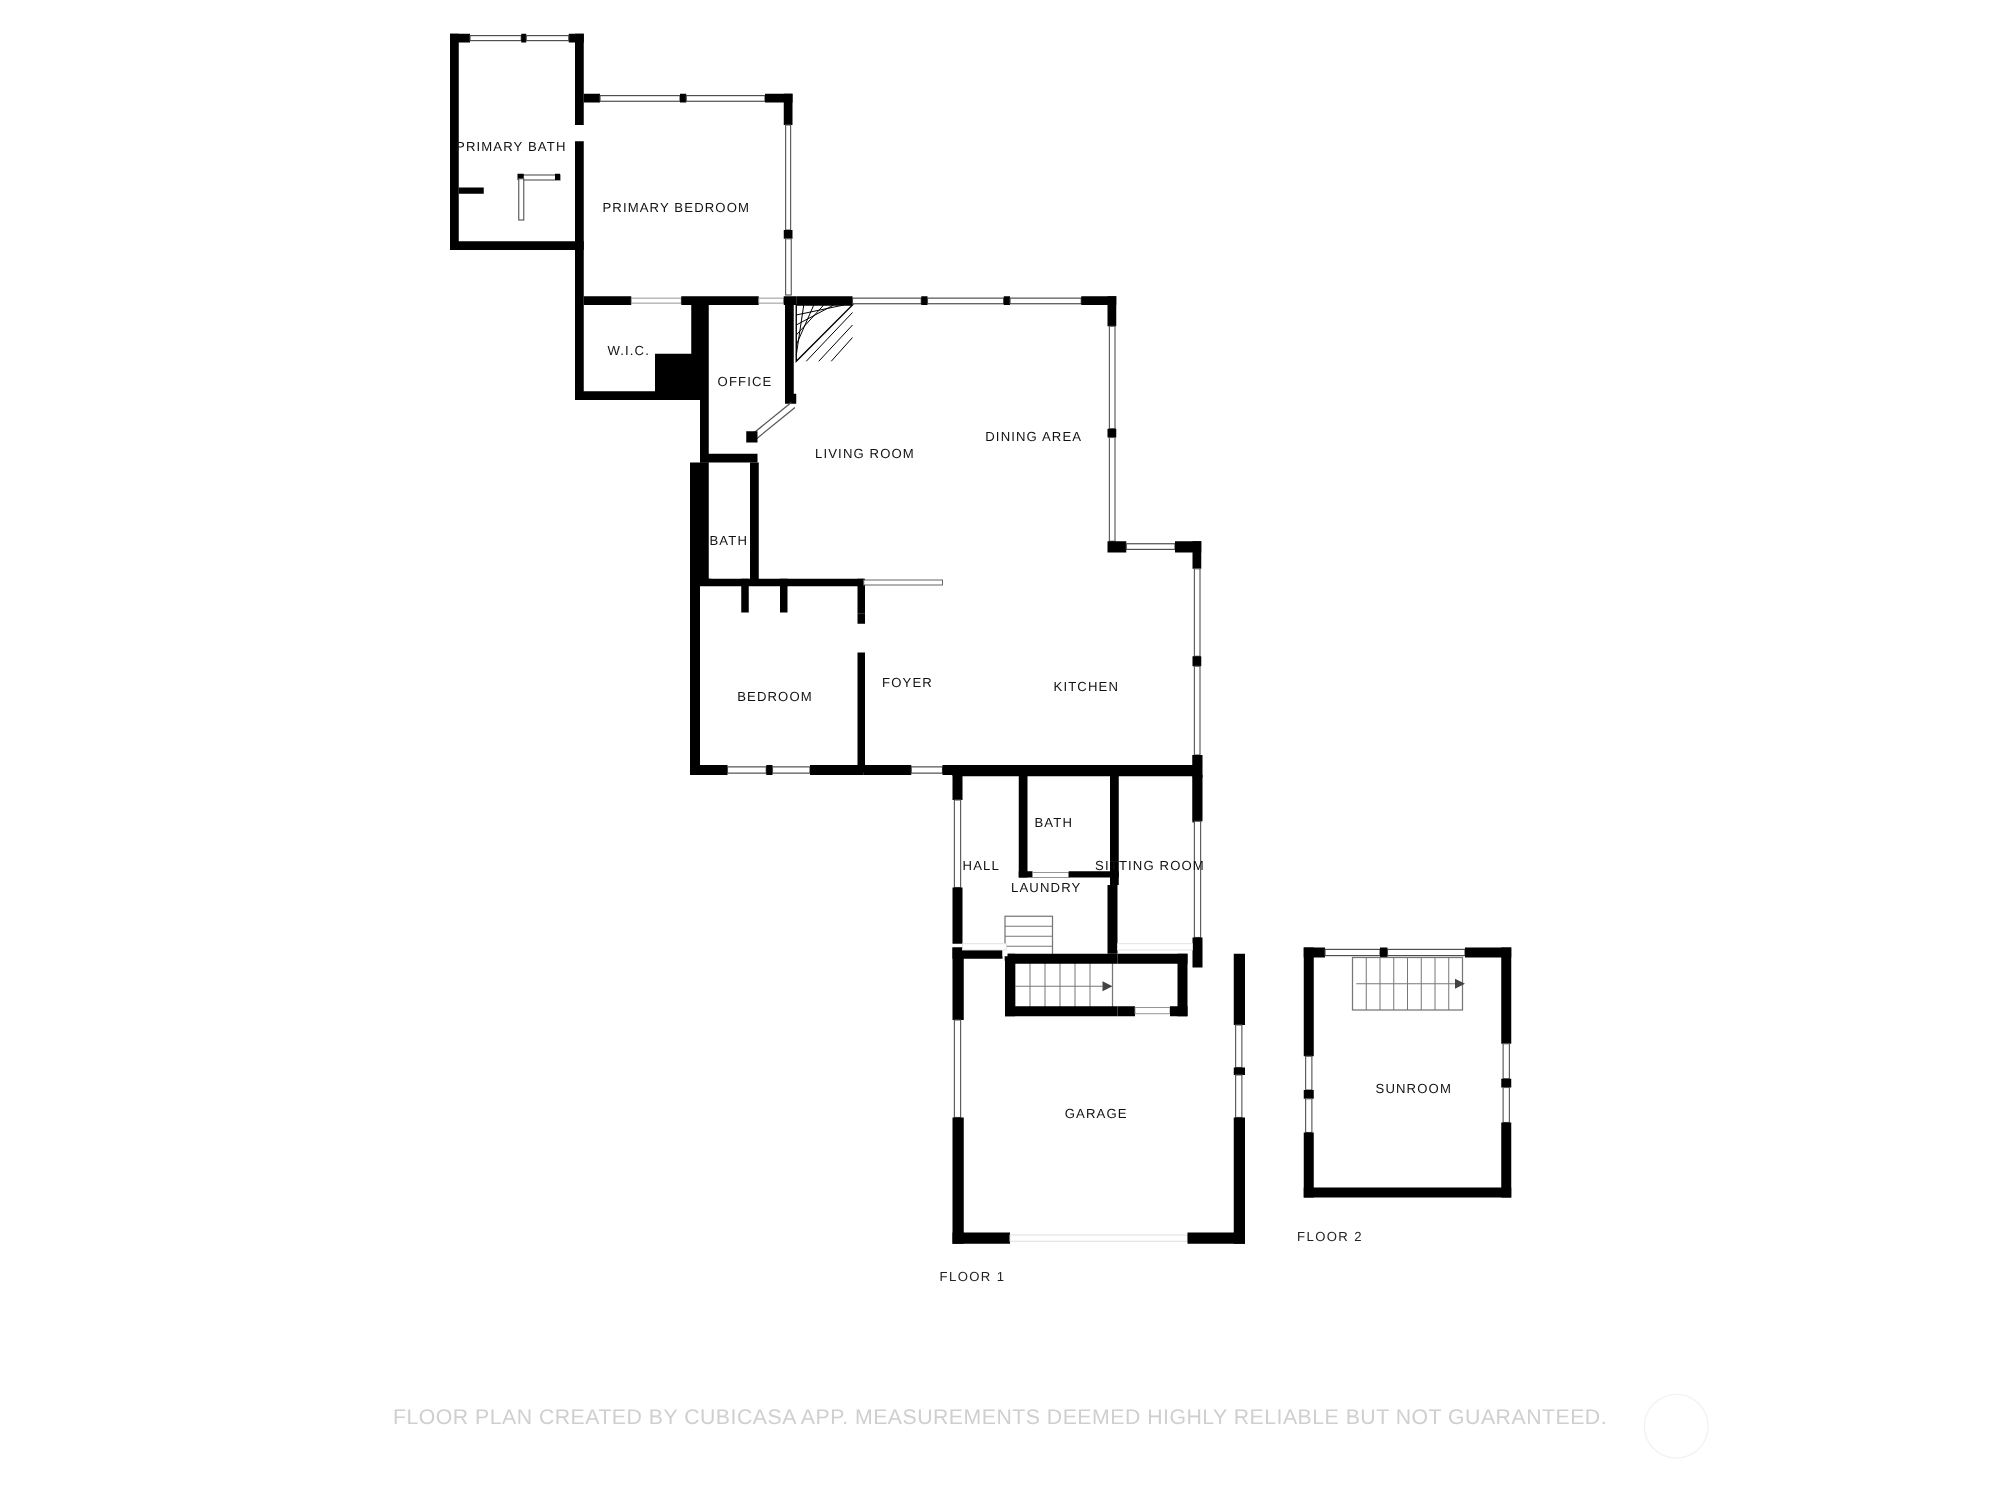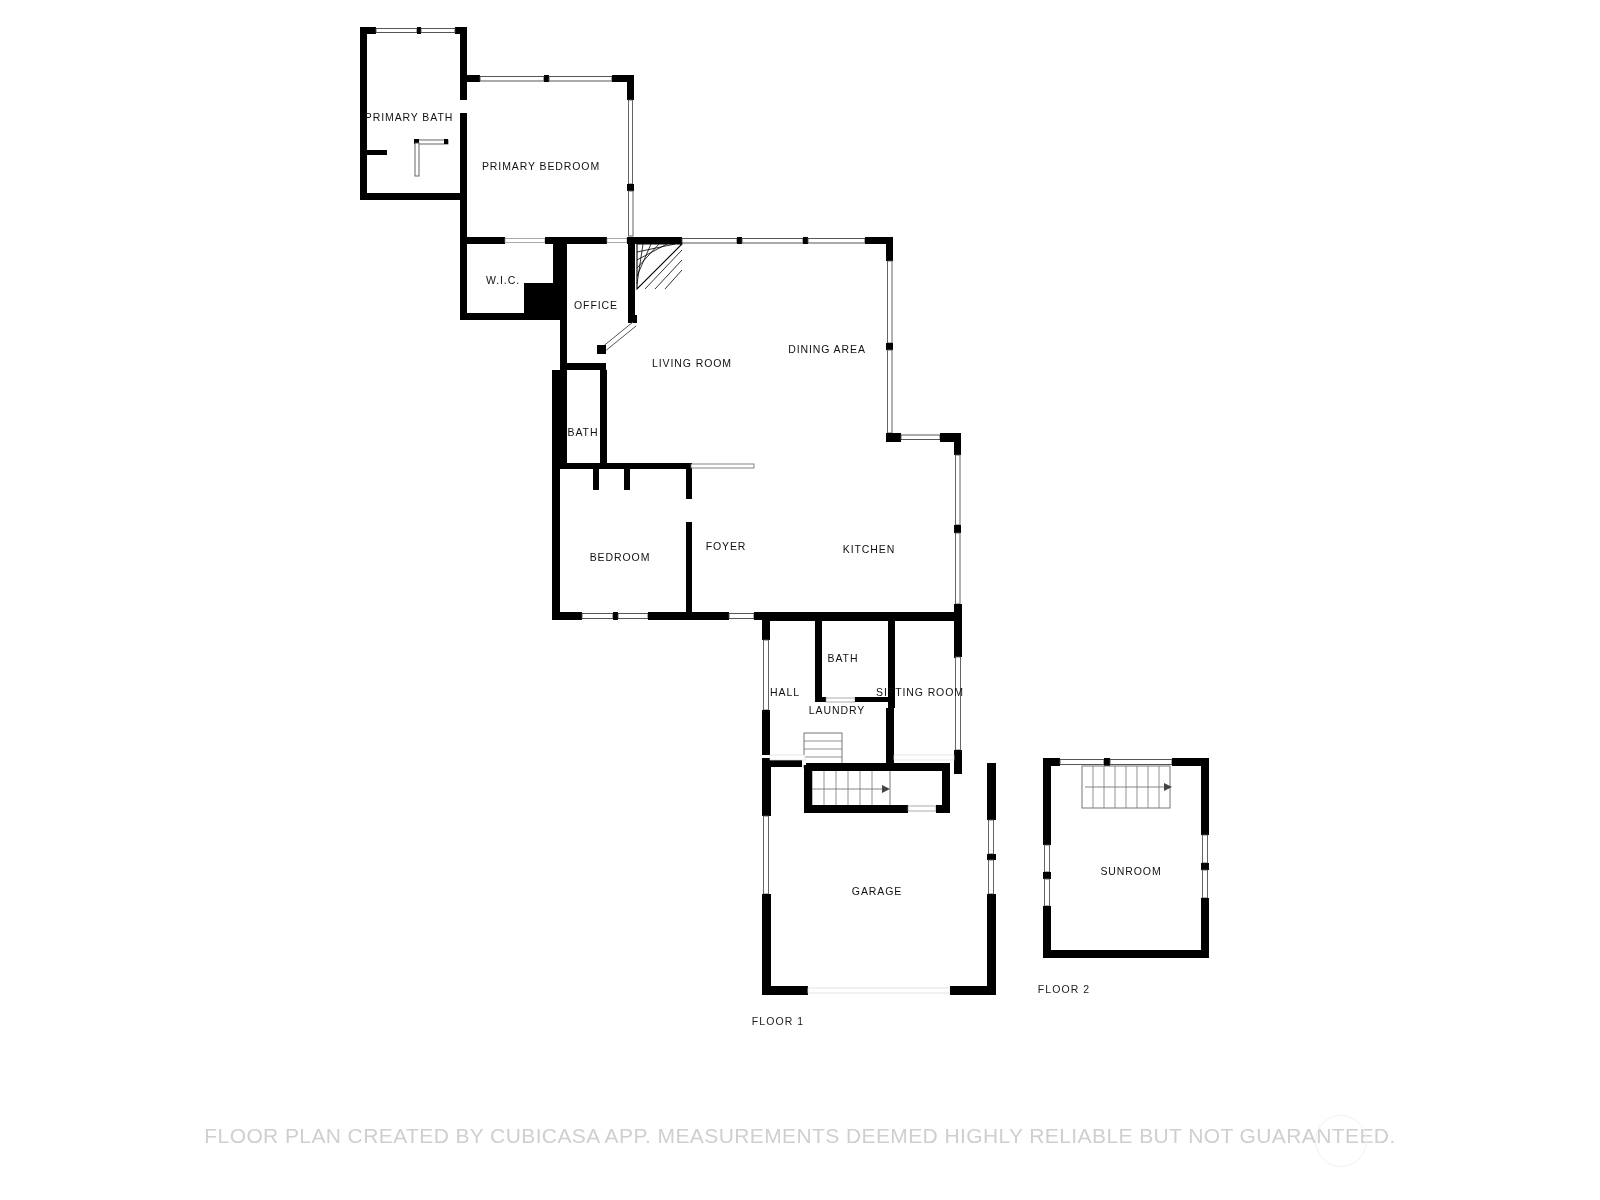--- a/index.html
+++ b/index.html
@@ -45,21 +45,21 @@
     text-anchor: middle;
     dominant-baseline: middle;
   }
   .footer-note {
     position: absolute;
     left: 0;
     top: 1124px;
     width: 1600px;
     text-align: center;
     font-family: "Liberation Sans", sans-serif;
-    font-size: 21px;
+    font-size: 17px;
     letter-spacing: 0.4px;
     color: #cfcfcf;
     white-space: nowrap;
   }
   .brand-mark {
     position: absolute;
     left: 1315px;
     top: 1115px;
     width: 52px;
     height: 52px;

